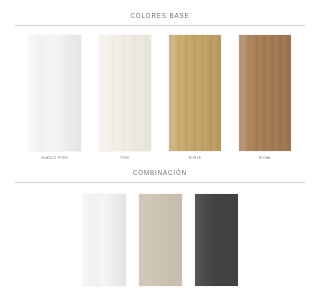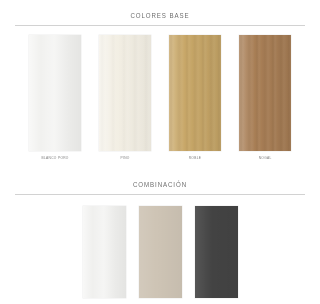--- a/index.html
+++ b/index.html
@@ -20,21 +20,21 @@
     background: #ffffff;
   }
 
   
   .section {
     position: absolute;
     left: 0;
     width: 320px;
   }
   .section-base { top: 0; height: 170px; }
-  .section-combo { top: 170px; height: 134px; }
+  .section-combo { top: 158px; height: 134px; }
 
   .section-title {
     text-align: center;
     font-size: 7.5px;
     letter-spacing: 1.1px;
     color: #6e6e6e;
     font-family: "Liberation Sans", sans-serif;
     font-weight: 400;
     transform: scaleX(0.82);
     transform-origin: center center;

